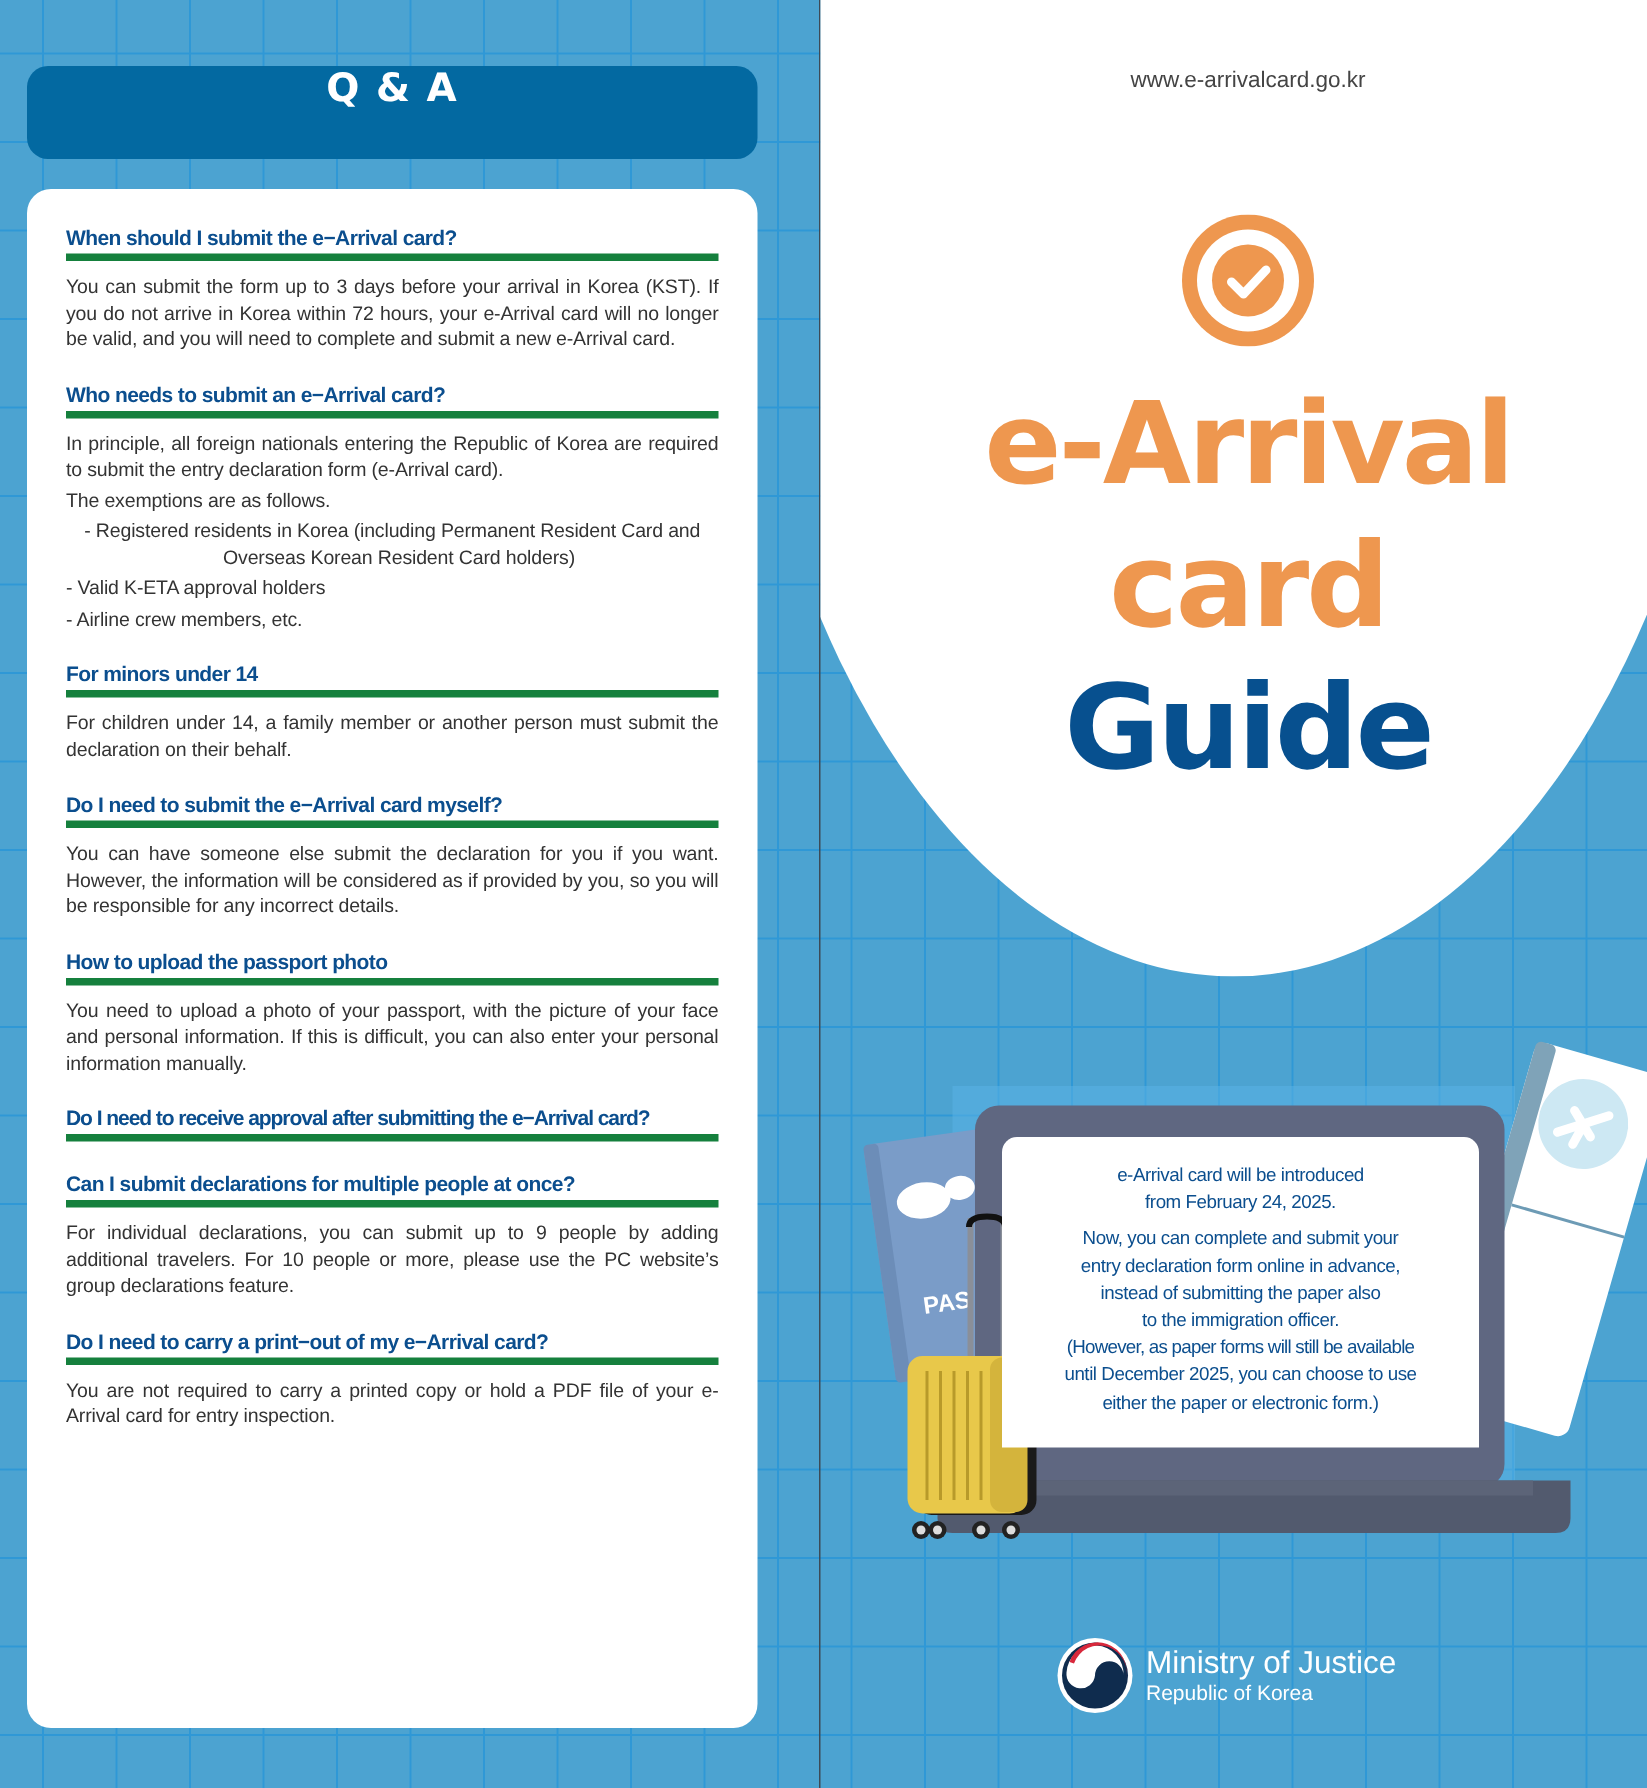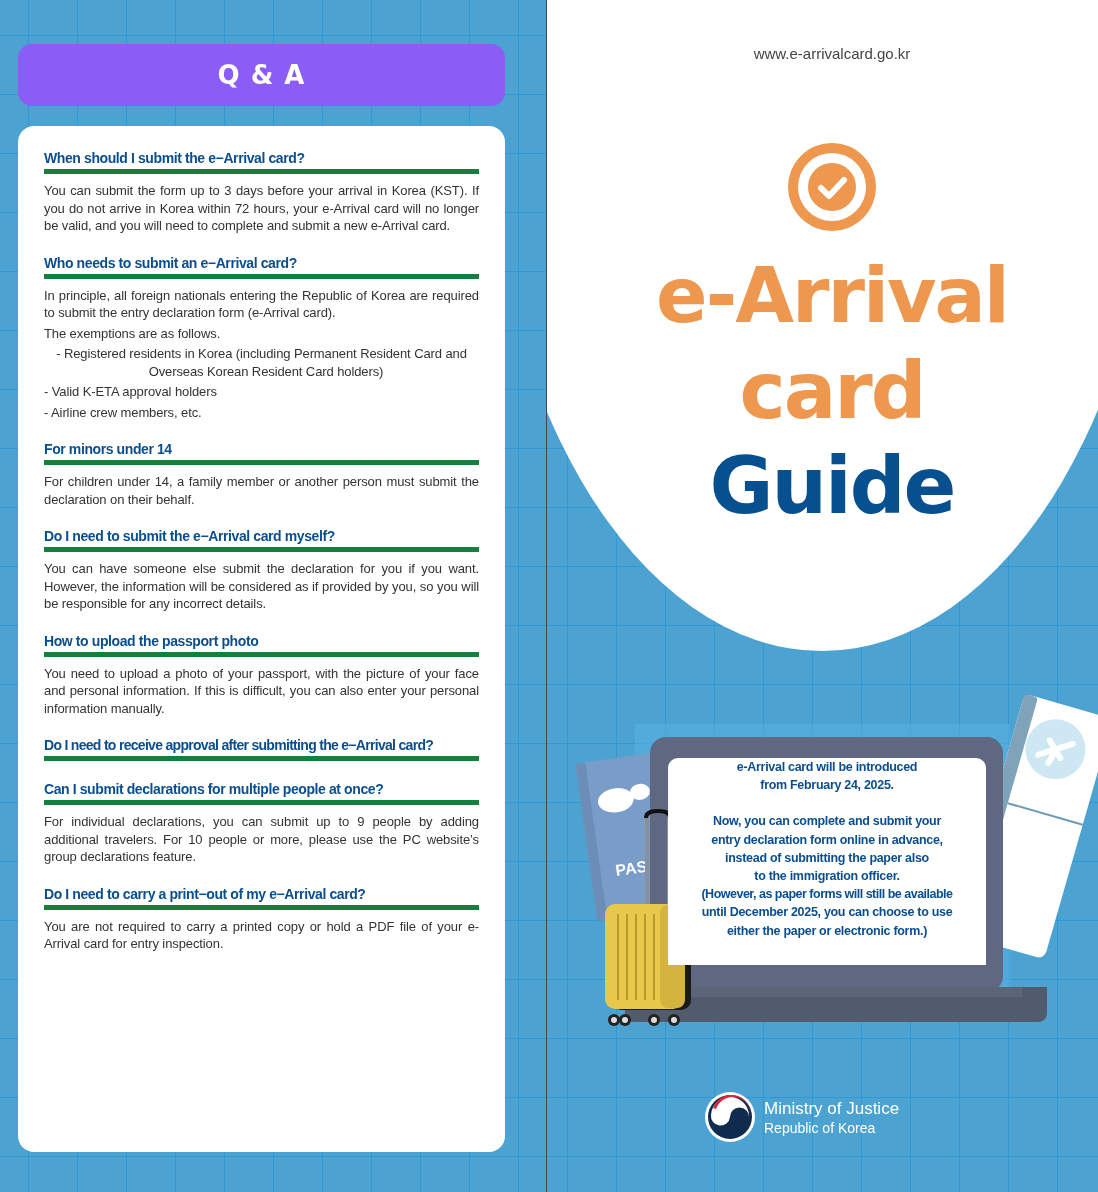--- a/index.html
+++ b/index.html
@@ -14,22 +14,22 @@
     background-size: 49px 59px;
     background-position: 28px 35px;
   }
   .fold {
     position: absolute; left: 546px; top: 0; width: 1px; height: 1192px;
     background: #3D4A56;
   }
   
   .qa-banner {
     position: absolute; left: 18px; top: 44px; width: 487px; height: 62px;
-    background: #8b5cf6; border-radius: 14px;
-    display: flex; align-items: center; justify-content: center;
+    background: #0369a1; border-radius: 14px;
+    display: flex; justify-content: center;
   }
   .qa-banner h1 {
     color: #fff; font-family: "DejaVu Sans", sans-serif; font-weight: bold;
     font-size: 26px; letter-spacing: 1px;
   }
   .qa-card {
     position: absolute; left: 18px; top: 126px; width: 487px; height: 1026px;
     background: #fff; border-radius: 16px;
     padding: 24px 26px 0 26px;
   }
@@ -68,31 +68,31 @@
     position: absolute; left: 547px; width: 570px; text-align: center;
     font-family: "DejaVu Sans", sans-serif; font-weight: bold;
     letter-spacing: -2px; line-height: 1;
   }
   .title-1 { top: 258px; font-size: 76px; color: #EE974F; }
   .title-2 { top: 352px; font-size: 78px; color: #EE974F; }
   .title-3 { top: 447px; font-size: 78px; color: #07508F; }
   .screen-text {
     position: absolute; left: 668px; top: 758px; width: 318px; height: 207px;
     background: #fff; border-radius: 10px 10px 0 0;
-    color: #0B4E8E; font-weight: bold; font-size: 12.5px; line-height: 18.2px;
-    text-align: center; padding-top: 0; letter-spacing: -0.3px;
+    color: #0B4E8E; font-weight: normal; font-size: 12.5px; line-height: 18.2px;
+    text-align: center; padding-top: 16px; letter-spacing: -0.3px;
   }
   .screen-text p { margin: 0; }
-  .screen-text .block2 { margin-top: 18px; }
+  .screen-text .block2 { margin-top: 6px; }
 
   .ministry {
     position: absolute; left: 704px; top: 1091px; height: 52px; display: flex; align-items: center;
   }
   .ministry-text { margin-left: 8px; color: #fff; }
-  .ministry-name { font-size: 17px; line-height: 23px; }
+  .ministry-name { font-size: 21px; line-height: 23px; }
   .ministry-sub { font-size: 14px; line-height: 17px; }
 </style>
 </head>
 <body>
 
 <div class="fold"></div>
 
 <div class="qa-banner">
   <h1>Q &amp; A</h1>
 </div>

